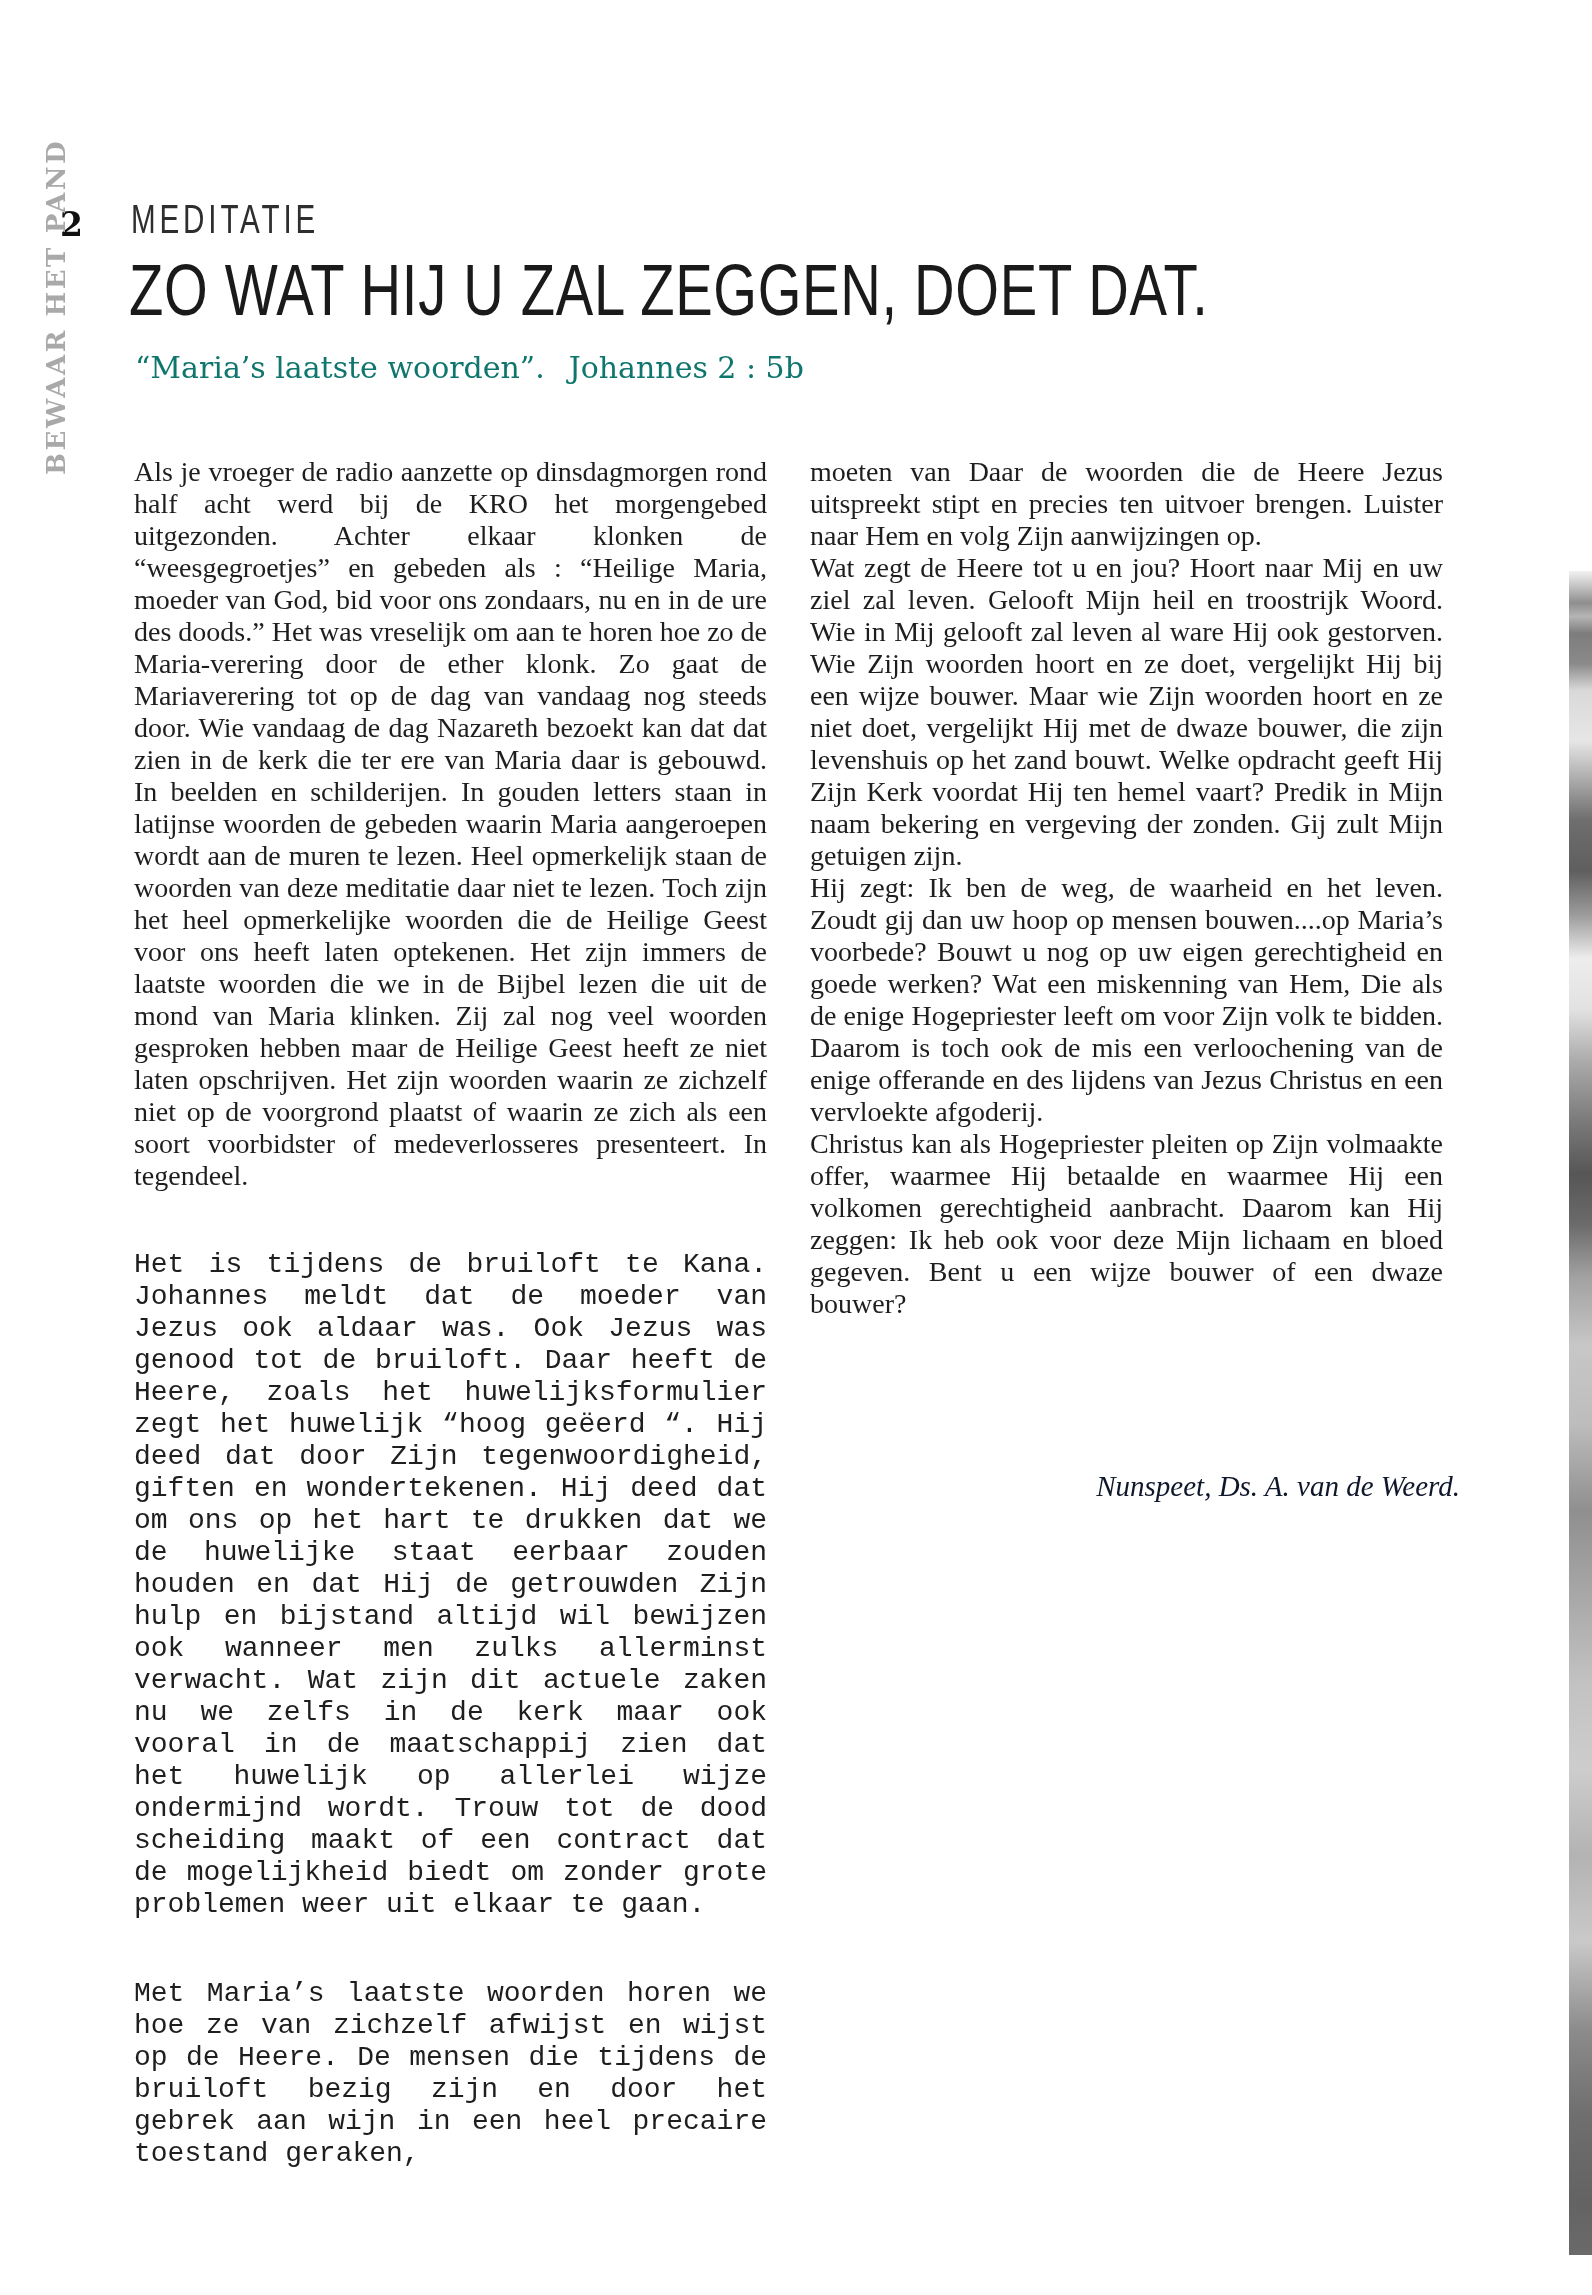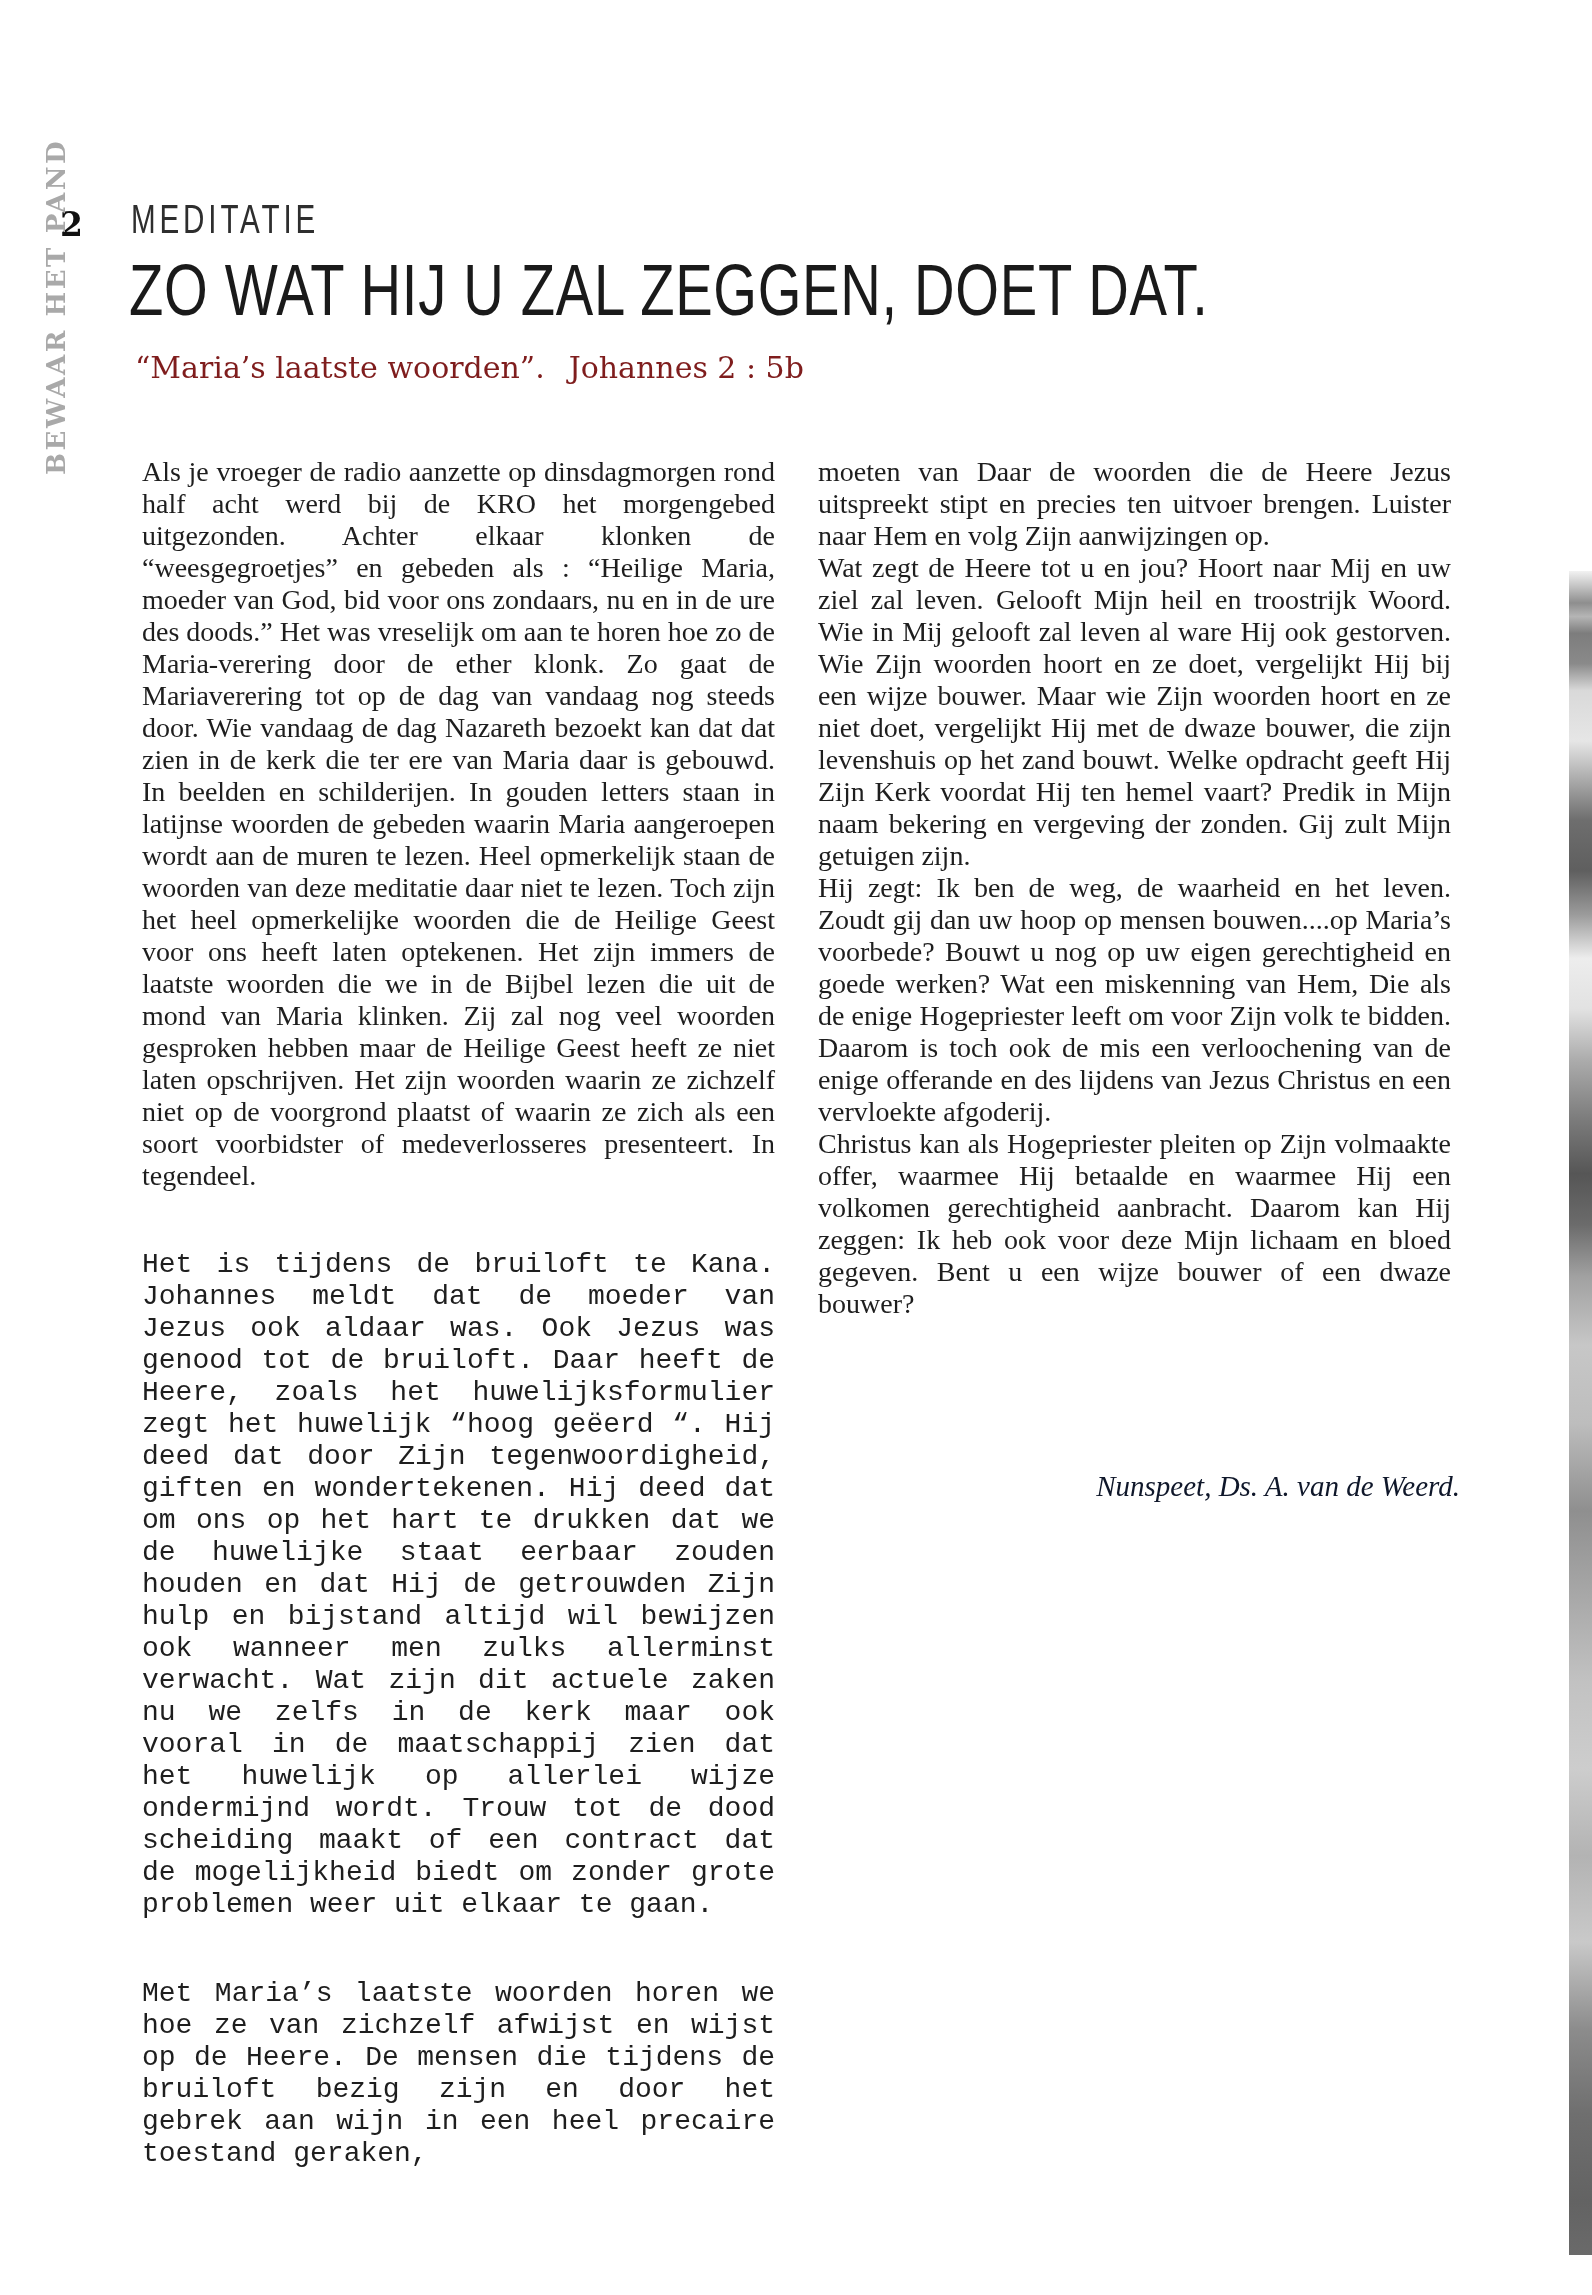--- a/index.html
+++ b/index.html
@@ -67,36 +67,35 @@
     transform: scaleX(0.78);
     transform-origin: 0 0;
     white-space: nowrap;
   }
   .subtitle {
     position: absolute;
     left: 135px;
     top: 350px;
     font-family: "DejaVu Serif", serif;
     font-size: 30px;
-    color: #7f1d1d;
+    color: #0f766e;
     white-space: nowrap;
   }
   .subtitle .ref {
     margin-left: 24px;
   }
 
   
   .columns {
     position: absolute;
     left: 134px;
     top: 456px;
     width: 1326px;
     display: flex;
     gap: 43px;
-    margin-left: 8px;
   }
   .col {
     width: 633px;
     font-family: "Liberation Serif", serif;
     font-size: 28px;
     line-height: 32px;
     color: #1e1e1e;
     text-align: justify;
   }
   .col p {

